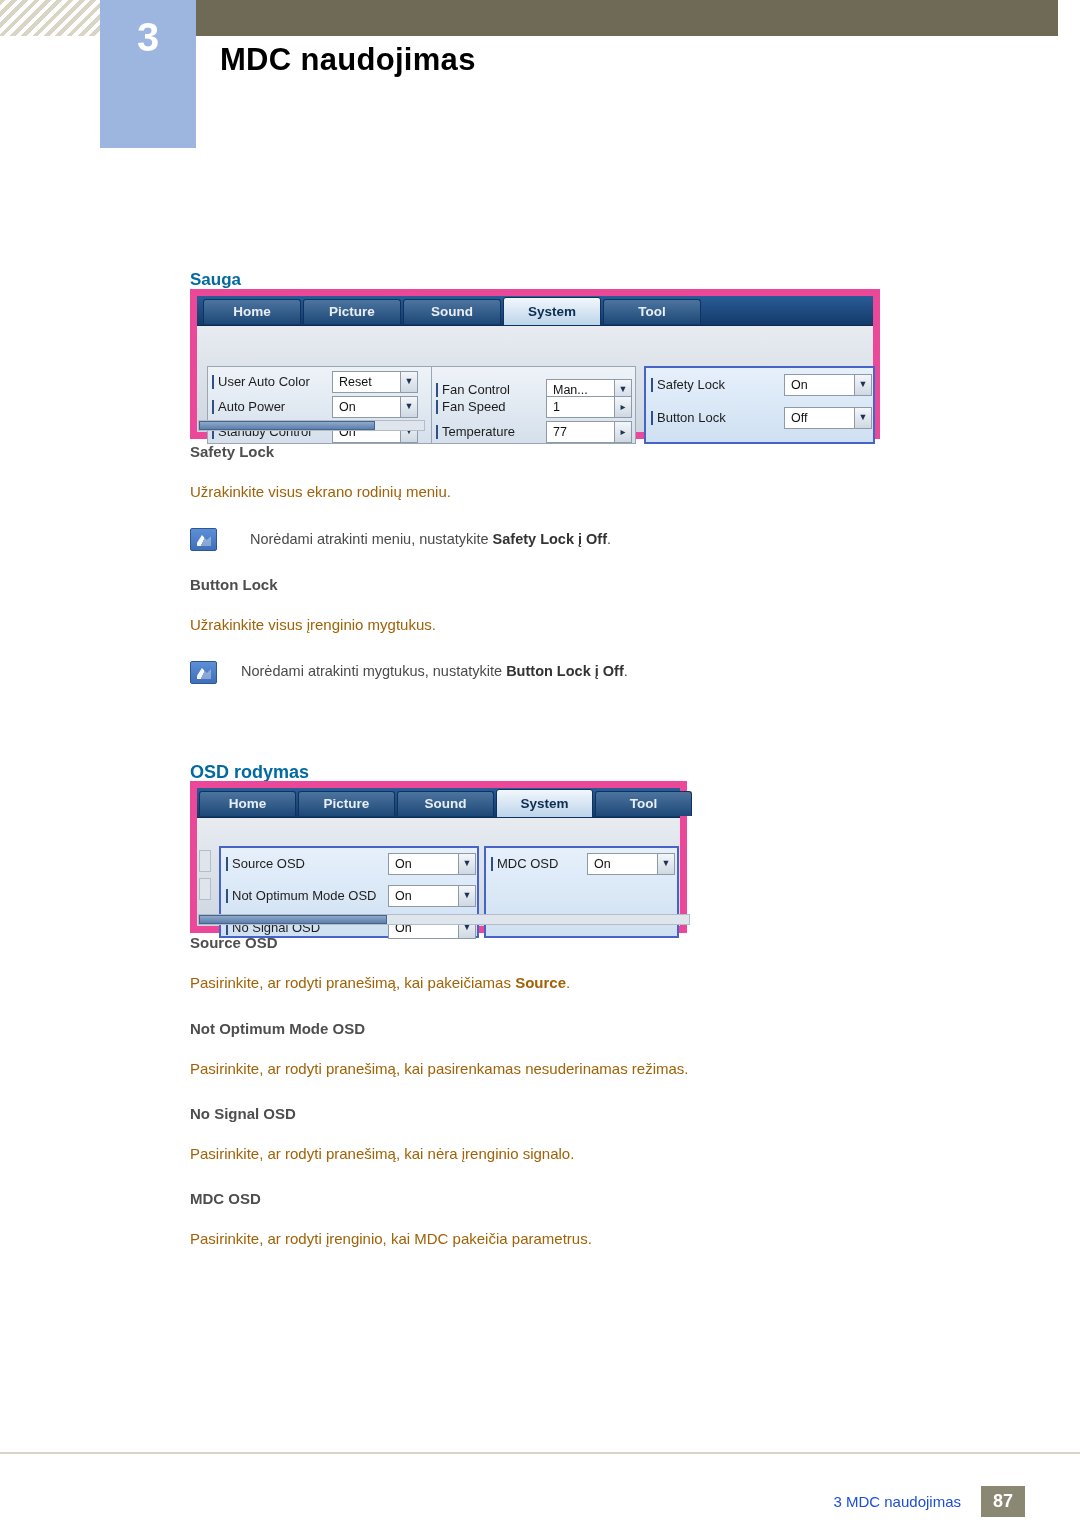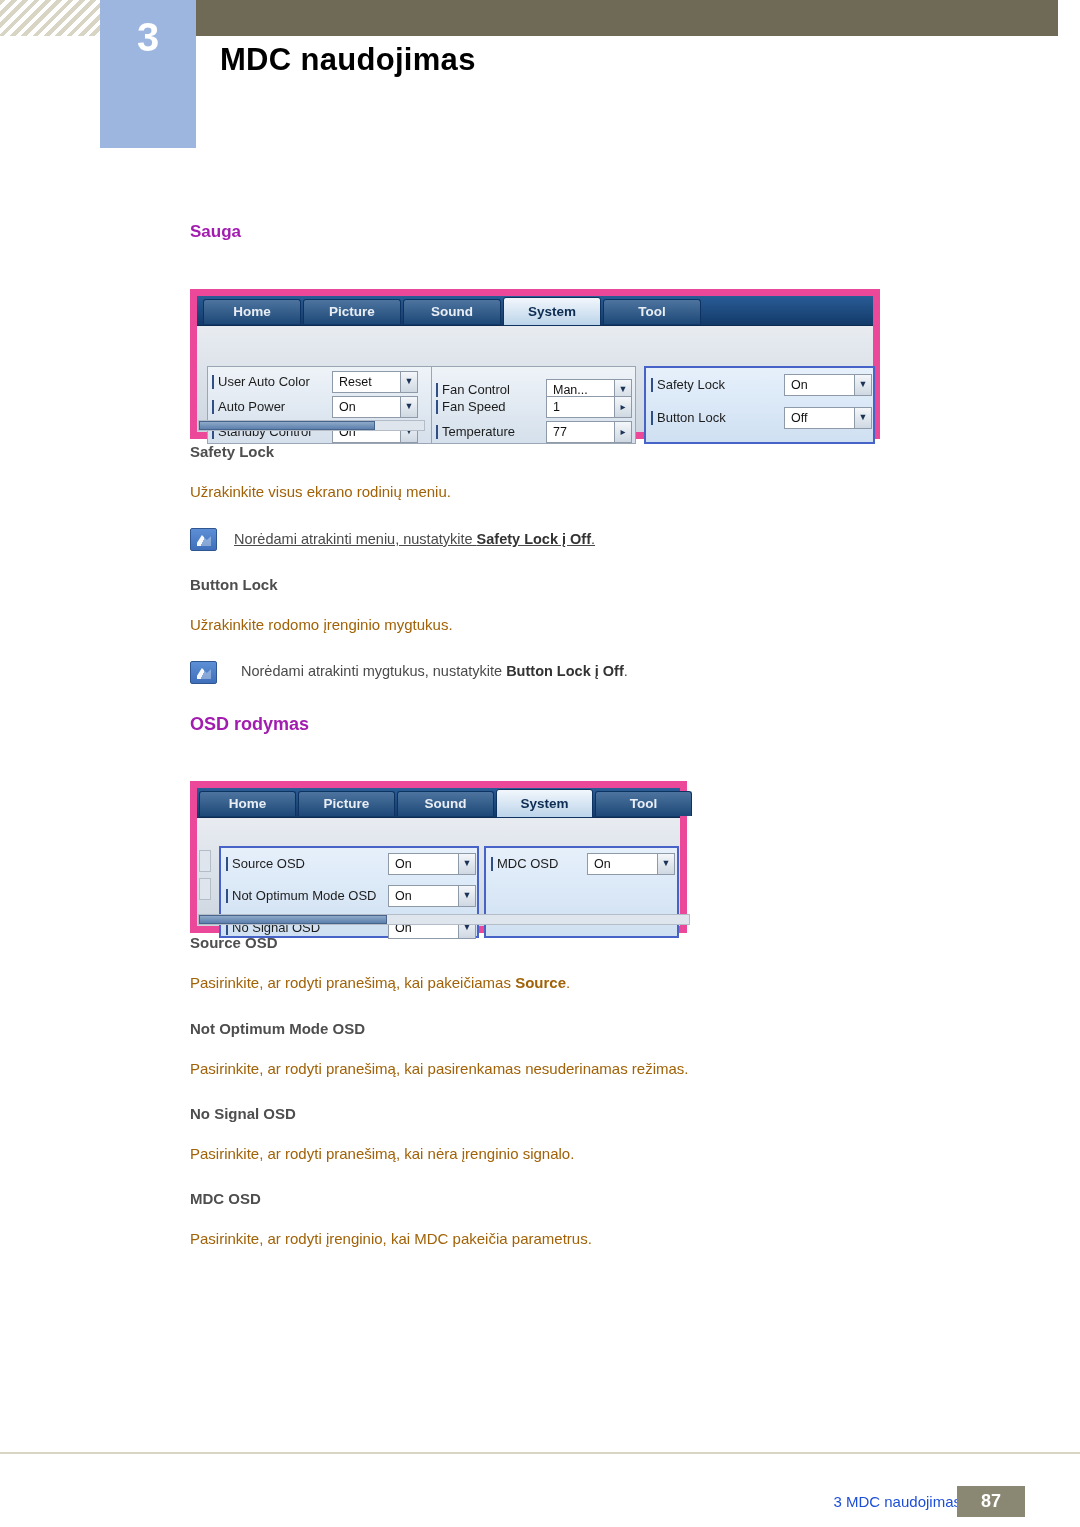--- a/index.html
+++ b/index.html
@@ -62,21 +62,22 @@
     font-weight: bold;
     color: #000000;
     letter-spacing: 0.3px;
   }
 
   
   .sec-heading {
     position: absolute;
     font-size: 17px;
     font-weight: bold;
-    color: #a21caf;
+    color: #0369a1;
+    margin-top: 48px;
   }
   #sauga-heading { left: 190px; top: 222px; }
   #osd-heading  { left: 190px; top: 714px; font-size: 18px; }
 
   
   .subhead {
     position: absolute;
     font-size: 15px;
     font-weight: bold;
     color: #4e4e4e;
@@ -232,21 +233,21 @@
   }
   .footer-text {
     position: absolute;
     right: 119px; top: 1493px;
     font-size: 15px;
     color: #1d4ed8;
   }
   .page-box {
     position: absolute;
     right: 55px; top: 1486px;
-    width: 68px; height: 31px;
+    width: 44px; height: 31px;
     background: #8a8772;
     color: #ffffff;
     font-size: 18px;
     font-weight: bold;
     text-align: center;
     line-height: 31px;
   }
 </style>
 </head>
 <body>
@@ -337,26 +338,26 @@
 
     <div class="hscroll" style="width:227px;">
       <div class="thumb" style="width:176px;"></div>
     </div>
   </div>
 </div>
 
 <div class="subhead" style="left:190px; top:443px;">Safety Lock</div>
 <div class="para" style="left:190px; top:483px;">Užrakinkite visus ekrano rodinių meniu.</div>
 <div class="note-icon" style="left:190px; top:528px;"></div>
-<div class="note" style="left:234px; top:531px;text-decoration:underline;">
+<div class="note" style="left:250px; top:531px;">
   <span>Norėdami atrakinti meniu, nustatykite </span><b>Safety Lock į Off</b><span>.</span>
 </div>
 
 <div class="subhead" style="left:190px; top:576px;">Button Lock</div>
-<div class="para" style="left:190px; top:616px;">Užrakinkite rodomo įrenginio mygtukus.</div>
+<div class="para" style="left:190px; top:616px;">Užrakinkite visus įrenginio mygtukus.</div>
 <div class="note-icon" style="left:190px; top:661px;"></div>
 <div class="note" style="left:241px; top:663px;">
   <span>Norėdami atrakinti mygtukus, nustatykite </span><b>Button Lock į Off</b><span>.</span>
 </div>
 
 <div class="sec-heading" id="osd-heading">OSD rodymas</div>
 
 <div class="mdc" style="left:190px; top:766px; width:497px; height:152px;">
   <div class="mdc-tabbar">
     <div class="tab" style="left:2px; width:97px;">Home</div>

